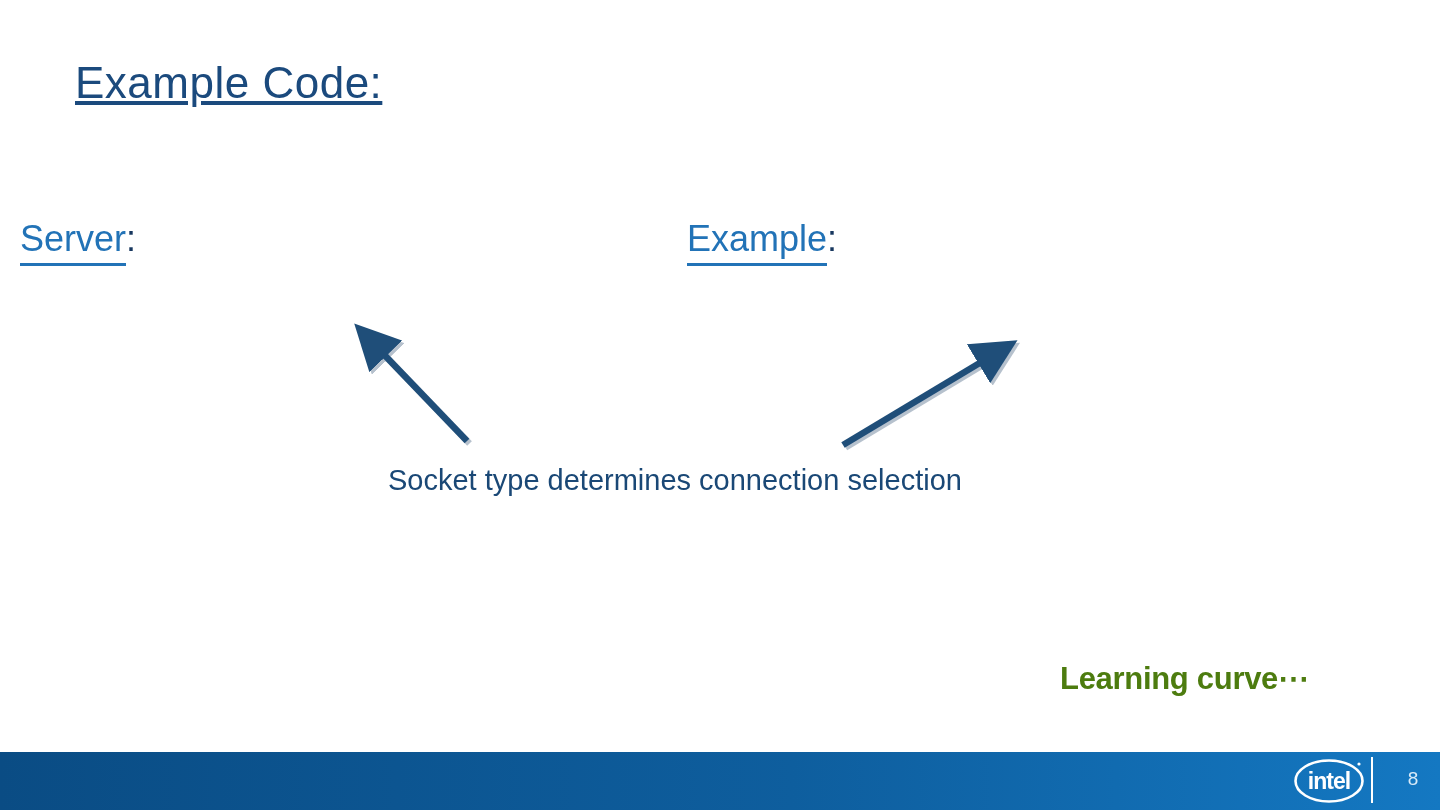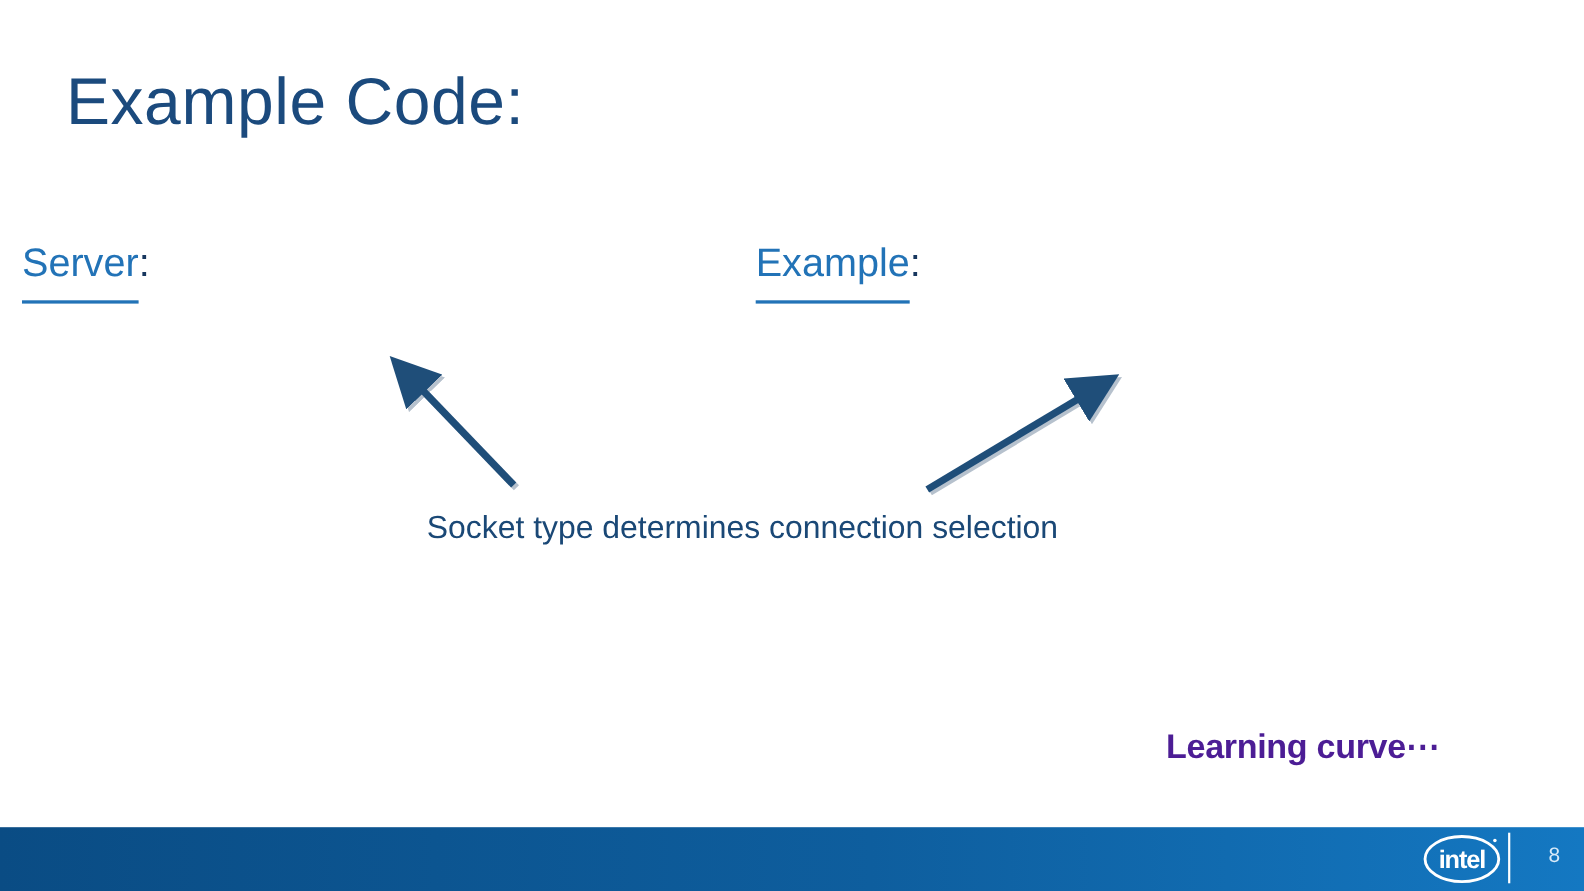--- a/index.html
+++ b/index.html
@@ -7,38 +7,39 @@
   .slide {
     position: relative;
     width: 1440px;
     height: 810px;
     background: #ffffff;
     overflow: hidden;
     font-family: "Liberation Sans", sans-serif;
   }
   .slide-title {
     position: absolute;
-    left: 60px;
+    left: 75px;
     top: 58px;
-    font-size: 60px;
+    font-size: 44px;
     font-weight: 400;
     color: #1B4A7D;
     letter-spacing: 0.5px;
+    text-decoration: underline;
   }
   .col-heading {
     position: absolute;
     top: 218px;
     font-size: 36px;
     font-weight: 400;
     color: #17375E;
   }
   .col-heading .link {
     color: #2273B7;
     border-bottom: 3px solid #2273B7;
-    padding-bottom: 14px;
+    padding-bottom: 4px;
   }
   .col-heading.server { left: 20px; }
   .col-heading.client { left: 687px; }
   .code-line {
     position: absolute;
     top: 286px;
     font-size: 28px;
     font-weight: 400;
     color: #17457A;
     white-space: pre;
@@ -60,21 +61,21 @@
     font-size: 29px;
     color: #1A4876;
     text-align: center;
   }
   .note {
     position: absolute;
     left: 1060px;
     top: 660px;
     font-size: 31px;
     font-weight: 700;
-    color: #4c1d95;
+    color: #4d7c0f;
     letter-spacing: -0.3px;
   }
   .footer-bar {
     position: absolute;
     left: 0;
     bottom: 0;
     width: 1440px;
     height: 58px;
     background: linear-gradient(90deg, #0A4C84 0%, #0E5E9E 55%, #1478C2 100%);
   }

